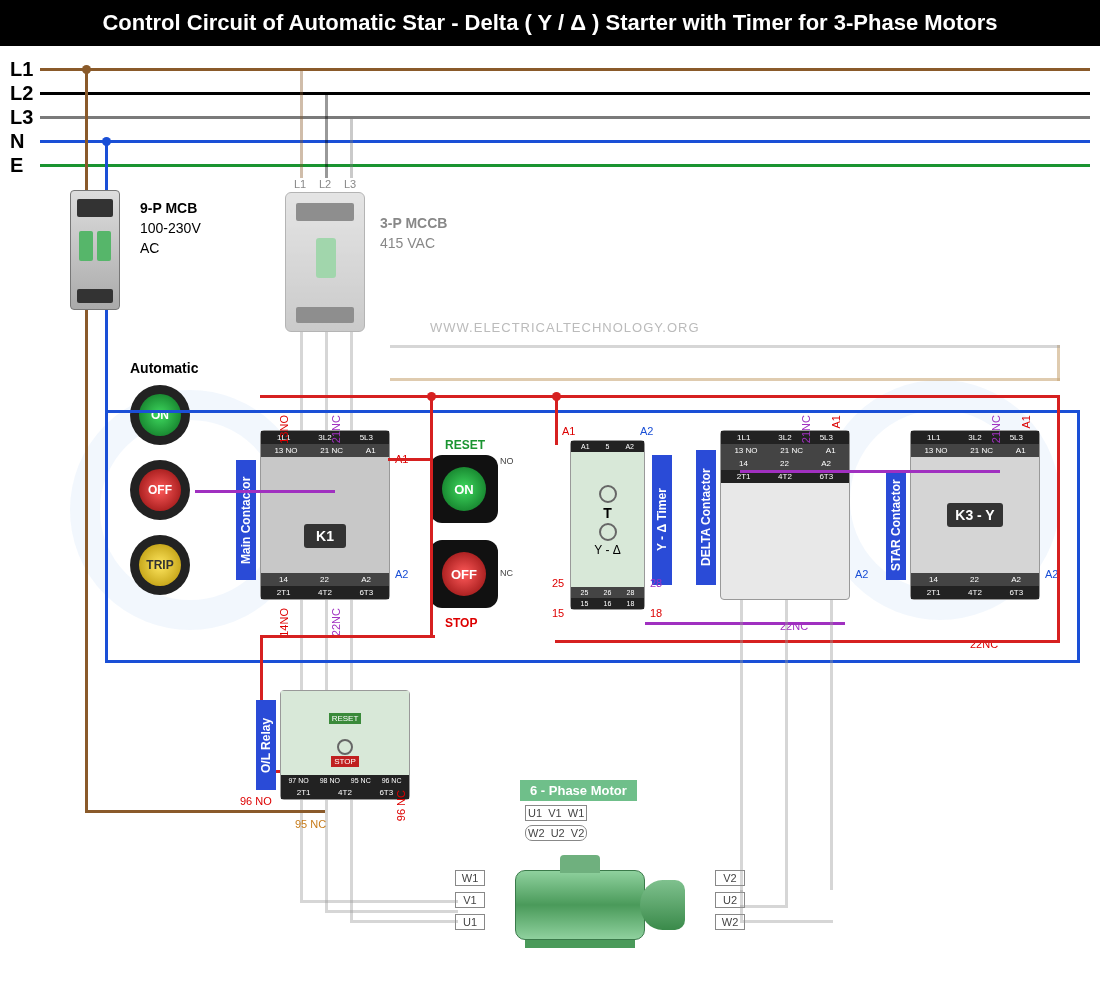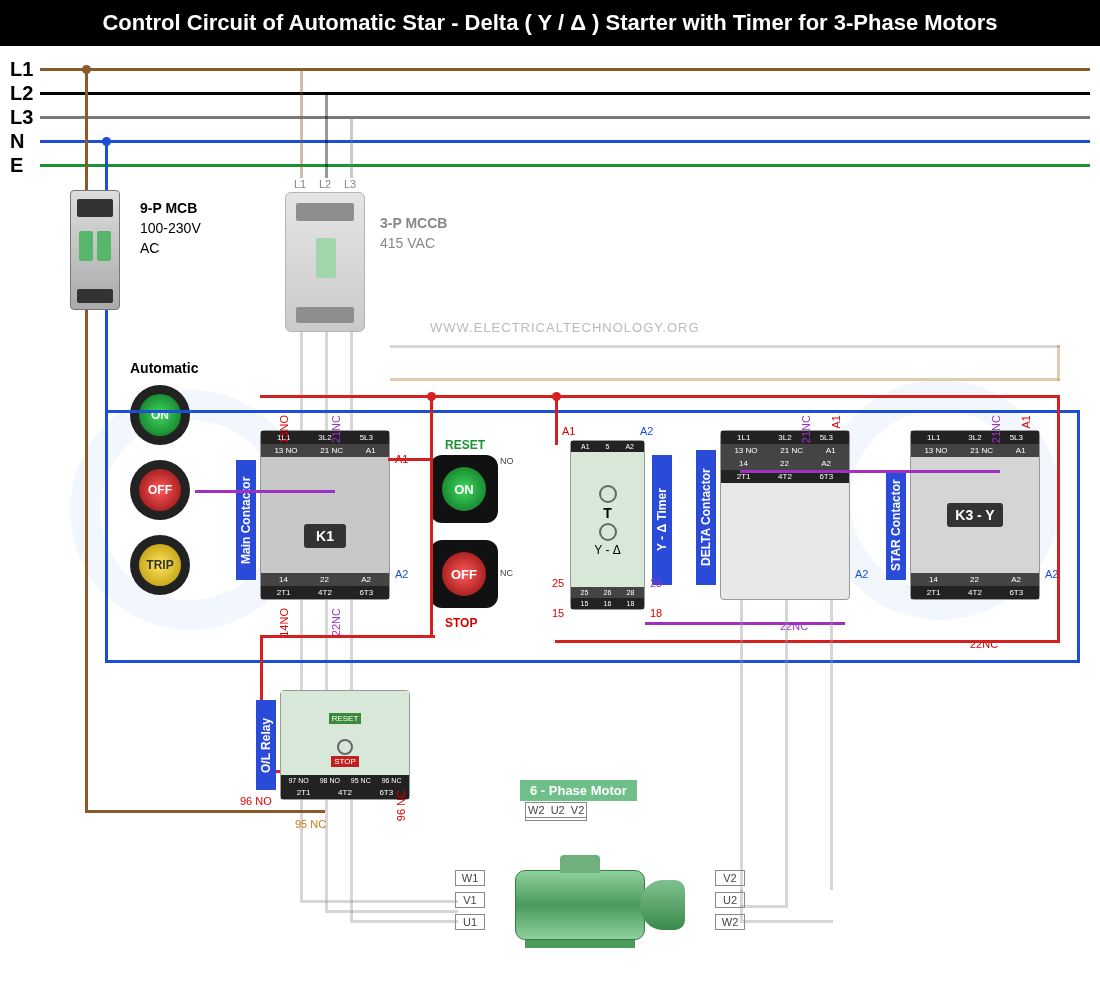--- a/index.html
+++ b/index.html
@@ -284,21 +284,21 @@
 </div>
 <div class="label vert-label" style="left:256px;top:700px;height:90px;font-size:12px;">O/L Relay</div>
 <div class="small-label red-text" style="left:240px;top:795px;">96 NO</div>
 <div class="small-label red-text" style="left:395px;top:790px;writing-mode:vertical-rl;transform:rotate(180deg);">96 NC</div>
 
 <div class="motor-box" style="left:520px;top:780px;">6 - Phase Motor</div>
 
 <div class="term-box" style="left:525px;top:805px;">
   <span>U1</span>&nbsp;&nbsp;<span>V1</span>&nbsp;&nbsp;<span>W1</span>
 </div>
-<div class="term-box" style="left:525px;top:802px;">
+<div class="term-box" style="left:525px;top:825px;border-radius:7px;">
   <span>W2</span>&nbsp;&nbsp;<span>U2</span>&nbsp;&nbsp;<span>V2</span>
 </div>
 
 <div style="position:absolute;left:515px;top:855px;width:180px;height:95px;">
   <div style="position:absolute;left:0;top:15px;width:130px;height:70px;background:linear-gradient(#8fd19e,#4a9a5a,#8fd19e);border-radius:10px;border:1px solid #3a7a4a;"></div>
   <div style="position:absolute;left:125px;top:25px;width:45px;height:50px;background:linear-gradient(#7fc18e,#3a8a4a);border-radius:50% 10px 10px 50%;"></div>
   <div style="position:absolute;left:45px;top:0;width:40px;height:18px;background:#6fb07e;border-radius:4px 4px 0 0;"></div>
   <div style="position:absolute;left:10px;top:85px;width:110px;height:8px;background:#4a9a5a;"></div>
 </div>
 

